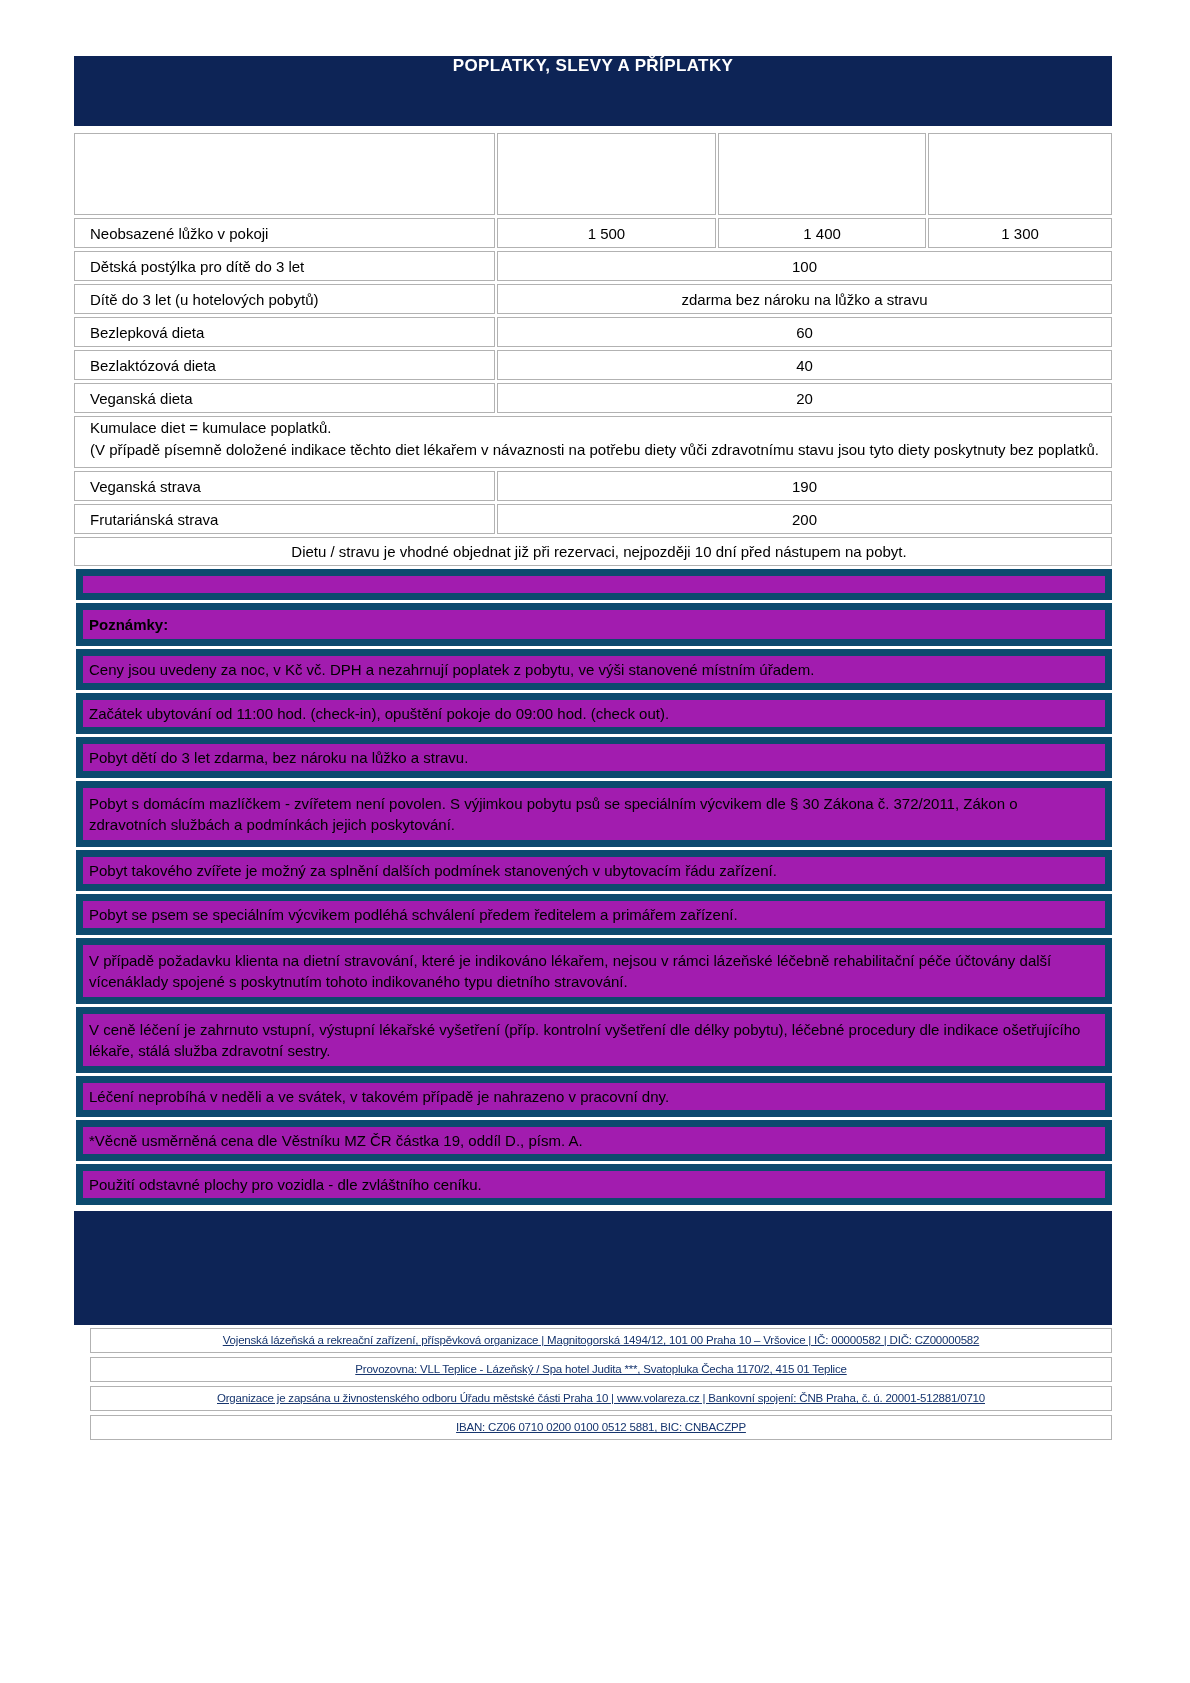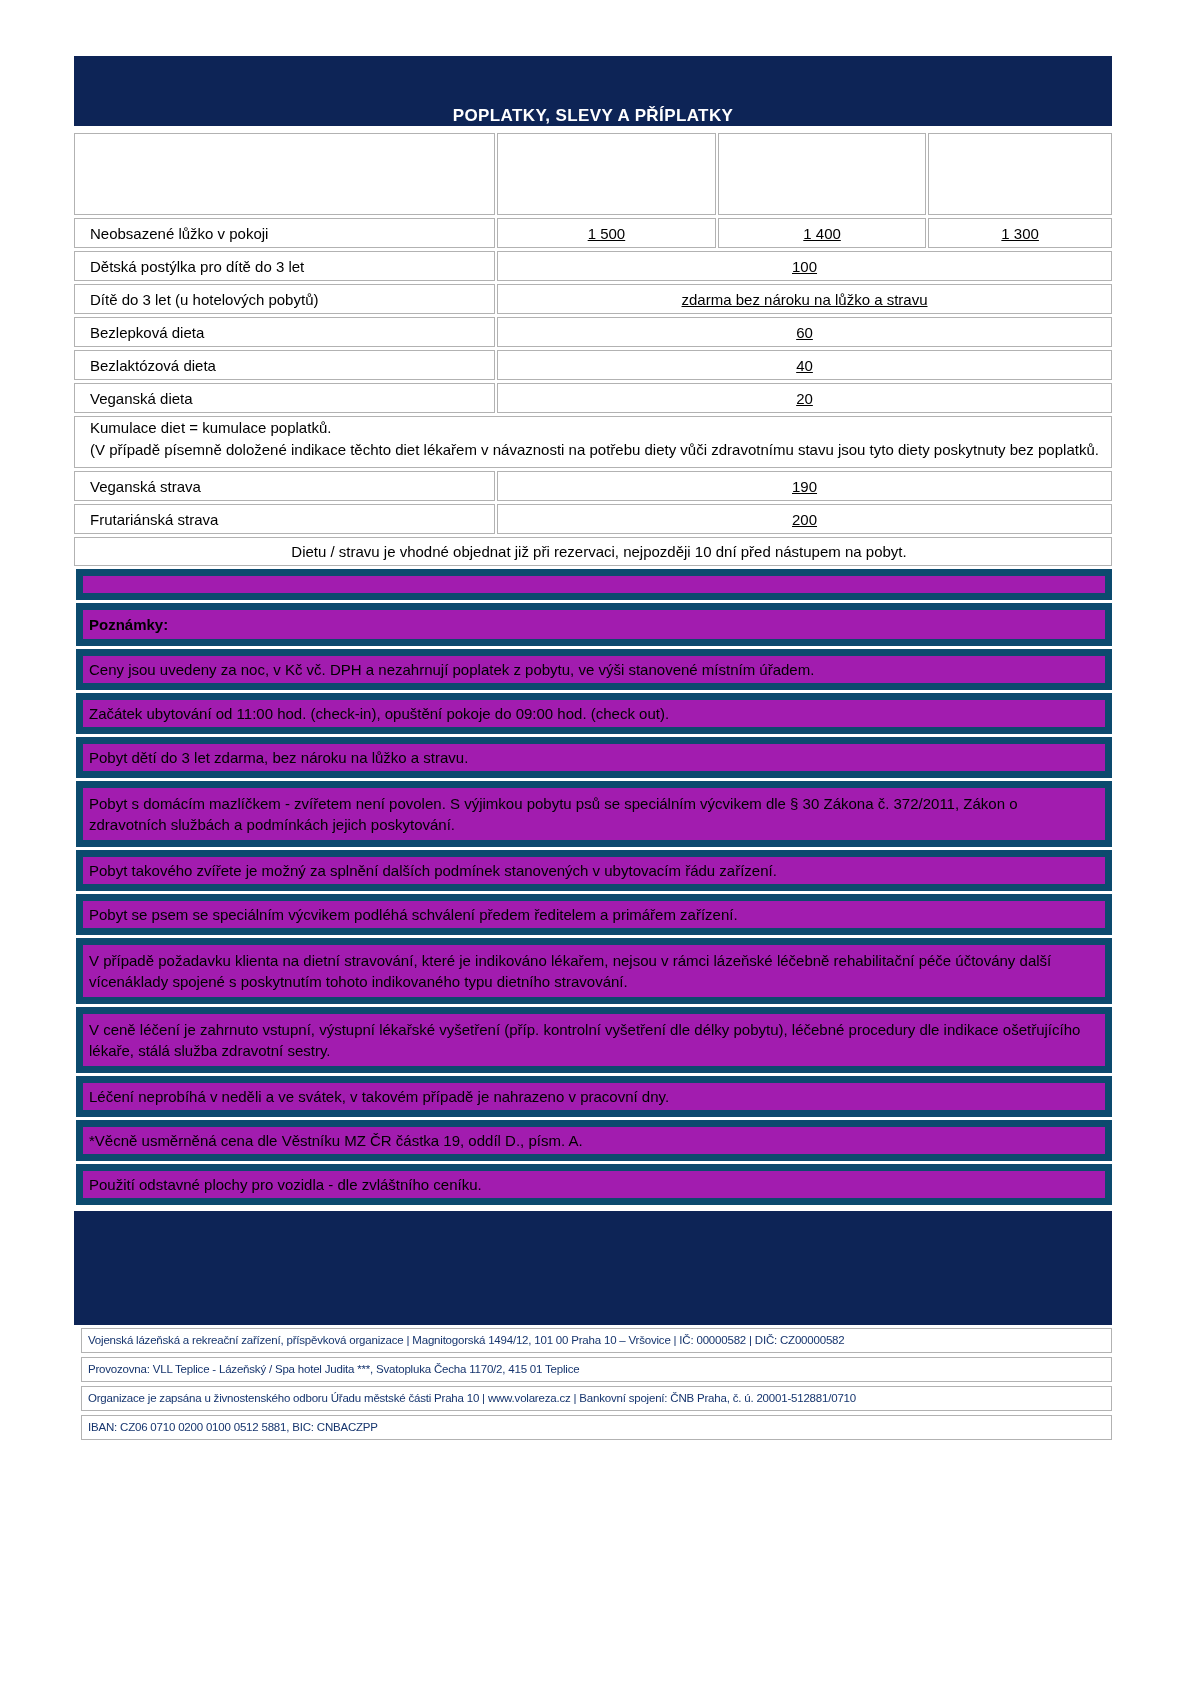--- a/index.html
+++ b/index.html
@@ -21,21 +21,21 @@
     top: 56px;
     width: 1042px;
   }
 
   
   .title-bar {
     margin: 0 2px 4px 2px;
     height: 70px;
     background: #0d2456;
     display: flex;
-    align-items: flex-end;
+    align-items: flex-start;
     justify-content: center;
   }
   .title-bar span {
     color: #ffffff;
     font-weight: bold;
     font-size: 17px;
     letter-spacing: 0.4px;
   }
 
   
@@ -63,21 +63,20 @@
     line-height: 23px;
   }
   td.label-cell {
     padding: 4px 8px 4px 15px;
     height: 20px;
     text-align: left;
   }
   td.value-cell {
     text-align: center;
     padding: 4px 4px;
-    text-decoration: underline;
   }
   td.wide-note-cell {
     padding: 0 10px 6px 15px;
     line-height: 22px;
     text-align: left;
   }
   td.order-note-cell {
     padding: 5px 10px 5px 22px;
     text-align: center;
   }
@@ -105,28 +104,30 @@
 
   
   .navy-block {
     margin: 6px 2px 3px 2px;
     height: 114px;
     background: #0d2456;
   }
 
   
   .footer-row {
-    margin: 0 2px 4px 9px;
+    margin: 0 2px 4px 18px;
     border: 1px solid #b2b2b2;
     background: #ffffff;
     color: #16356e;
     font-size: 11.5px;
     letter-spacing: -0.2px;
     line-height: 15px;
     padding: 4px 6px;
+    text-align: center;
+    text-decoration: underline;
   }
 </style>
 </head>
 <body>
 
 <div class="page">
 
   <div class="title-bar">
     <span>POPLATKY, SLEVY A PŘÍPLATKY</span>
   </div>

